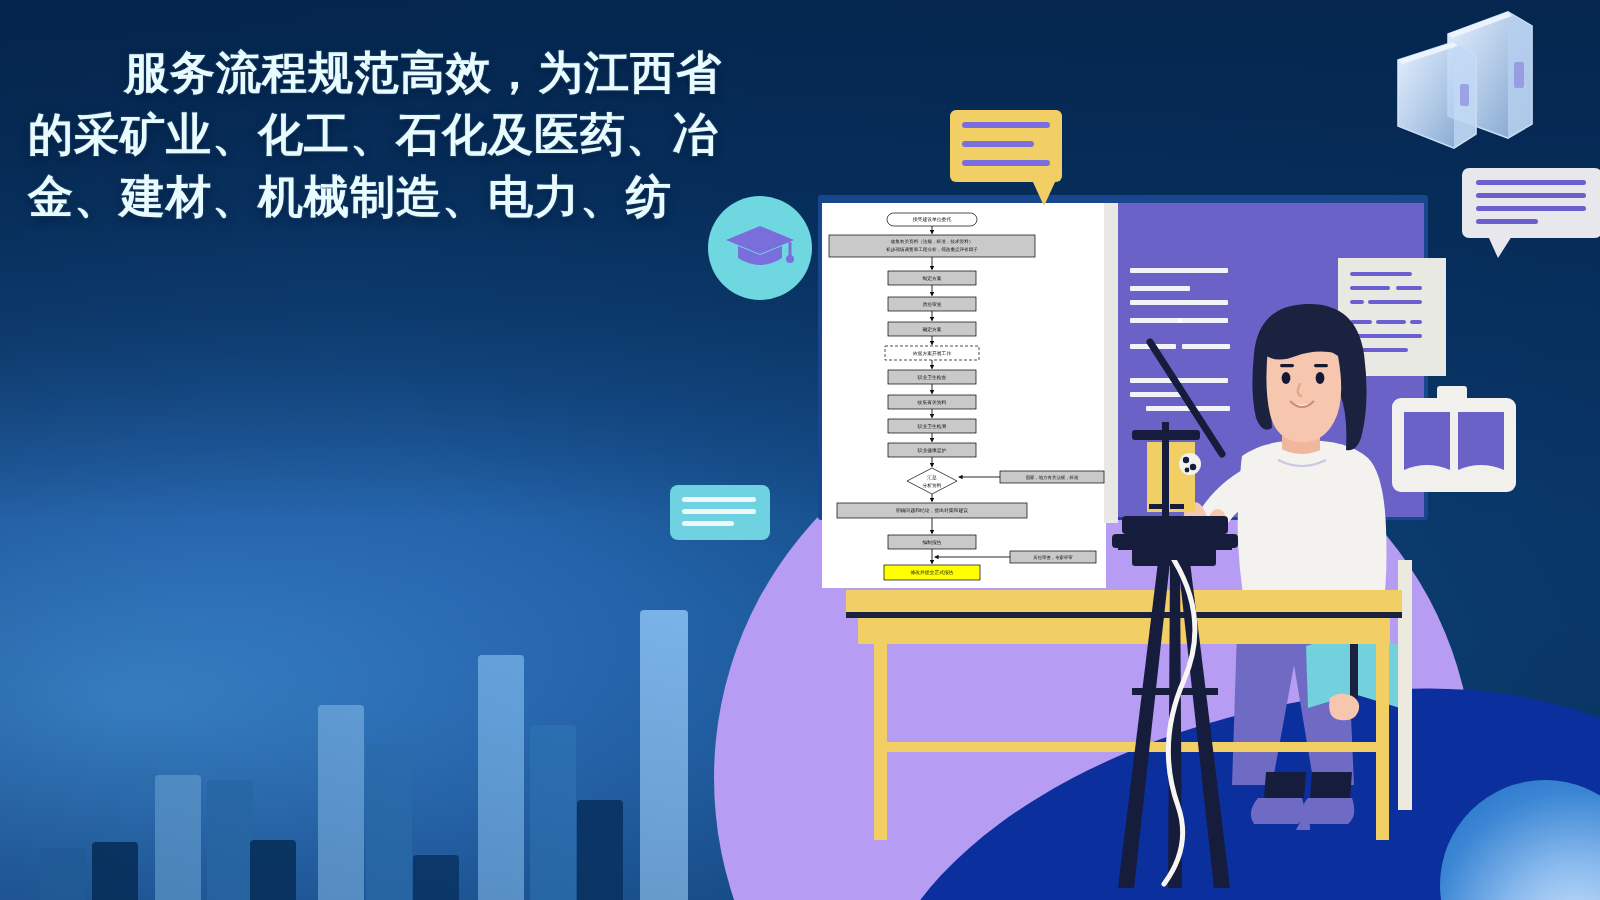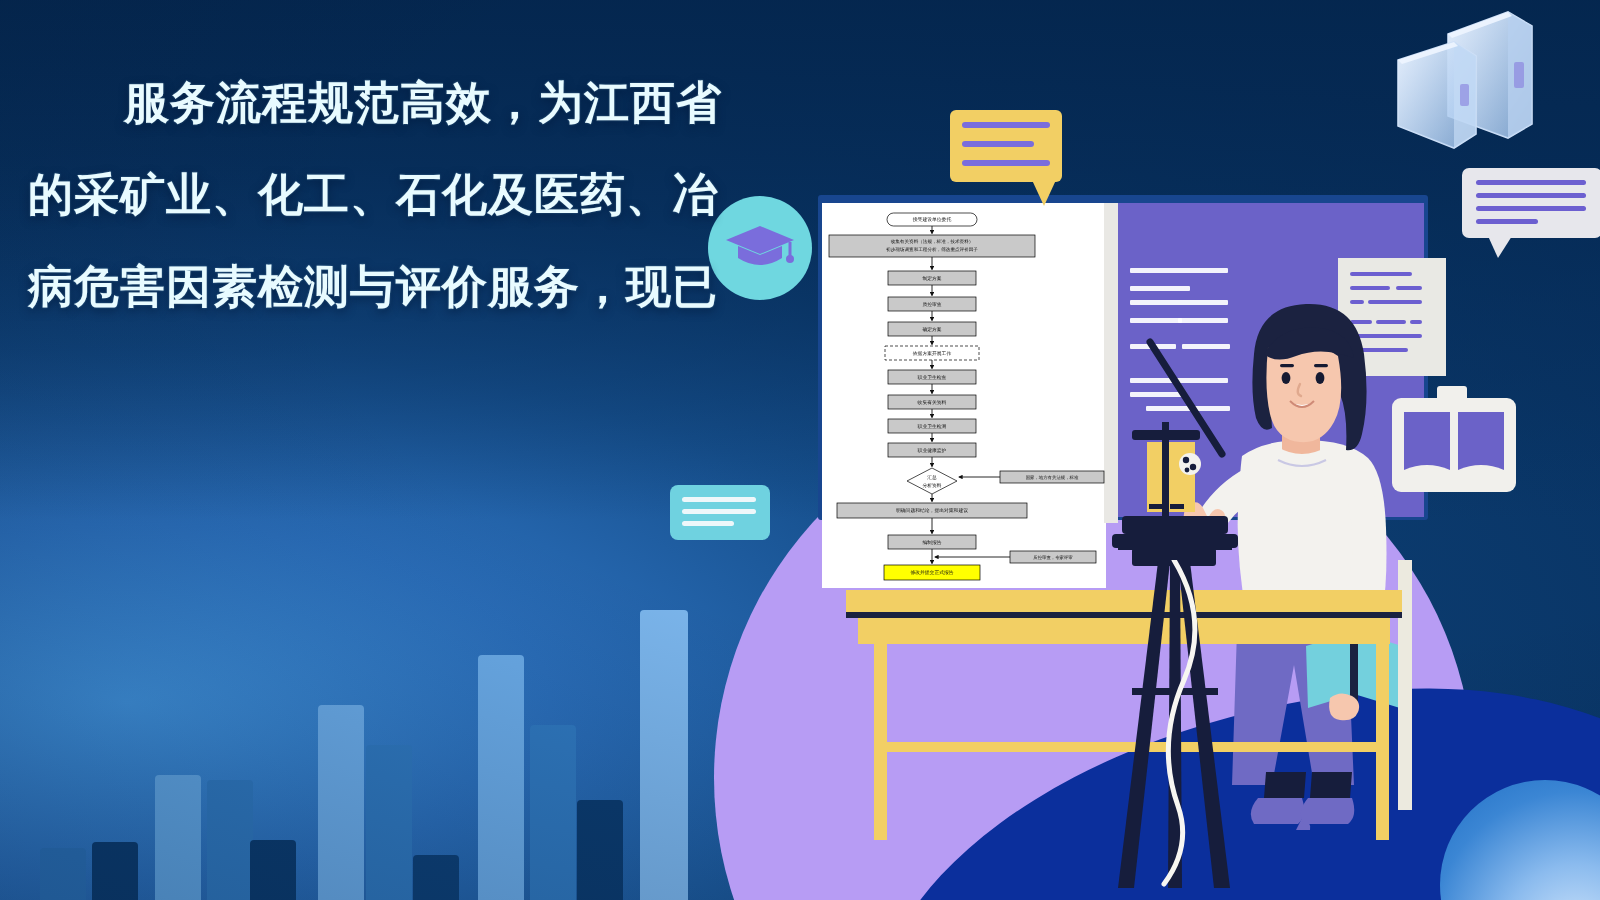--- a/index.html
+++ b/index.html
@@ -31,21 +31,21 @@
   .blue-swoosh{position:absolute;left:860px;top:700px;width:900px;height:420px;
     background:#0b2f9c;border-radius:58% 42% 0 0/70% 58% 0 0;transform:rotate(-7deg);}
   .blue-ball{position:absolute;left:1440px;top:780px;width:210px;height:210px;border-radius:50%;
     background:radial-gradient(circle at 65% 75%, #cfe4fb 0%, #8bbbee 35%, #3b86d4 70%, #1f6ec4 100%);}
 
   
   .headline{position:absolute;left:28px;top:42px;width:740px;
     color:#e8fbff;font-size:45px;font-weight:700;line-height:1.38;
     letter-spacing:1px;text-align:justify;
     text-shadow:0 3px 10px rgba(0,25,60,.75), 0 0 2px rgba(160,225,255,.5);}
-  .headline .ln{display:block;white-space:nowrap;margin-top:30px;}
+  .headline .ln{display:block;white-space:nowrap;}
   .headline .ln.first{text-indent:96px;}
 
   
   .cap-badge{position:absolute;left:708px;top:196px;width:104px;height:104px;border-radius:50%;
     background:#6fd7e0;display:flex;align-items:center;justify-content:center;}
 
   
   .bubble-yellow{position:absolute;left:950px;top:110px;width:112px;height:72px;border-radius:6px;
     background:#f2cf64;}
   .bubble-yellow .tail{position:absolute;right:6px;bottom:-24px;width:0;height:0;
@@ -373,16 +373,16 @@
       <path d="M74 38 L96 52 L96 130 L74 144 Z" fill="#c2d9f5" opacity=".85"></path>
       <path d="M18 56 L74 38 L74 144 L18 122 Z" fill="url(#gb2)" opacity=".92"></path>
       <rect x="80" y="80" width="9" height="22" rx="2" fill="#8f8ce0" opacity=".7"></rect>
       <path d="M18 56 L74 38 L78 42 L22 60 Z" fill="#eef5ff" opacity=".9"></path>
     </svg>
   </div>
 
   <div class="headline">
     <span class="ln first">服务流程规范高效，为江西省</span>
     <span class="ln">的采矿业、化工、石化及医药、冶</span>
-    <span class="ln">病危害因素检测与评价服务，现已</span>
+    <span class="ln">金、建材、机械制造、电力、纺</span>
   </div>
 
 </div>
 
 </body></html>

